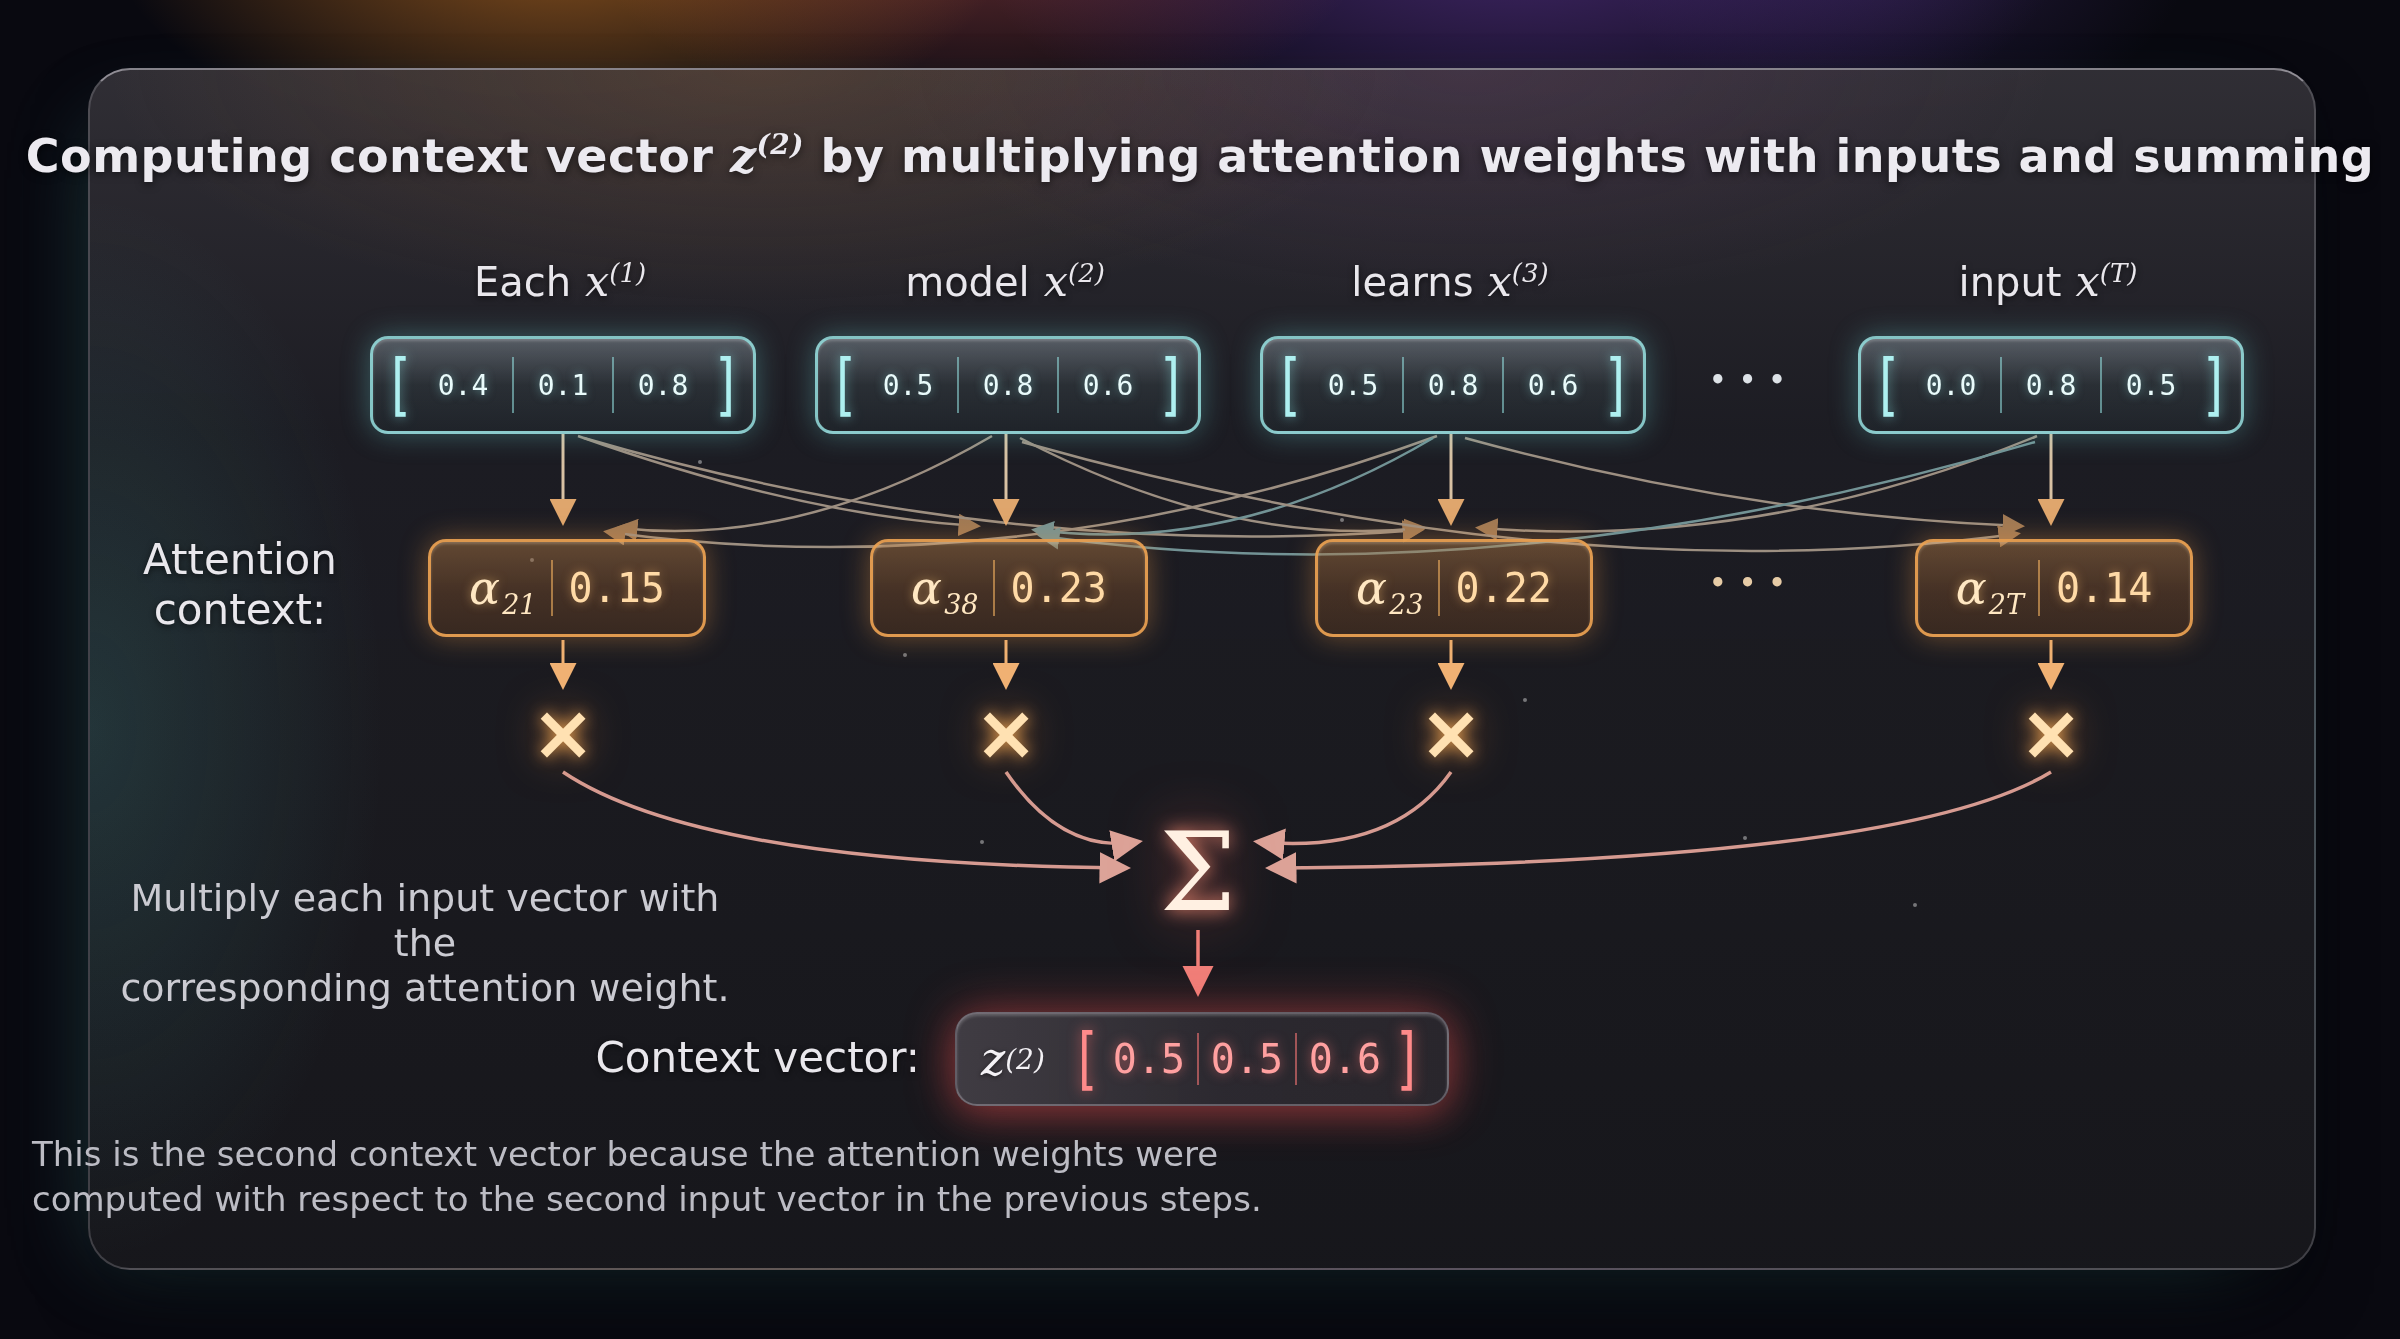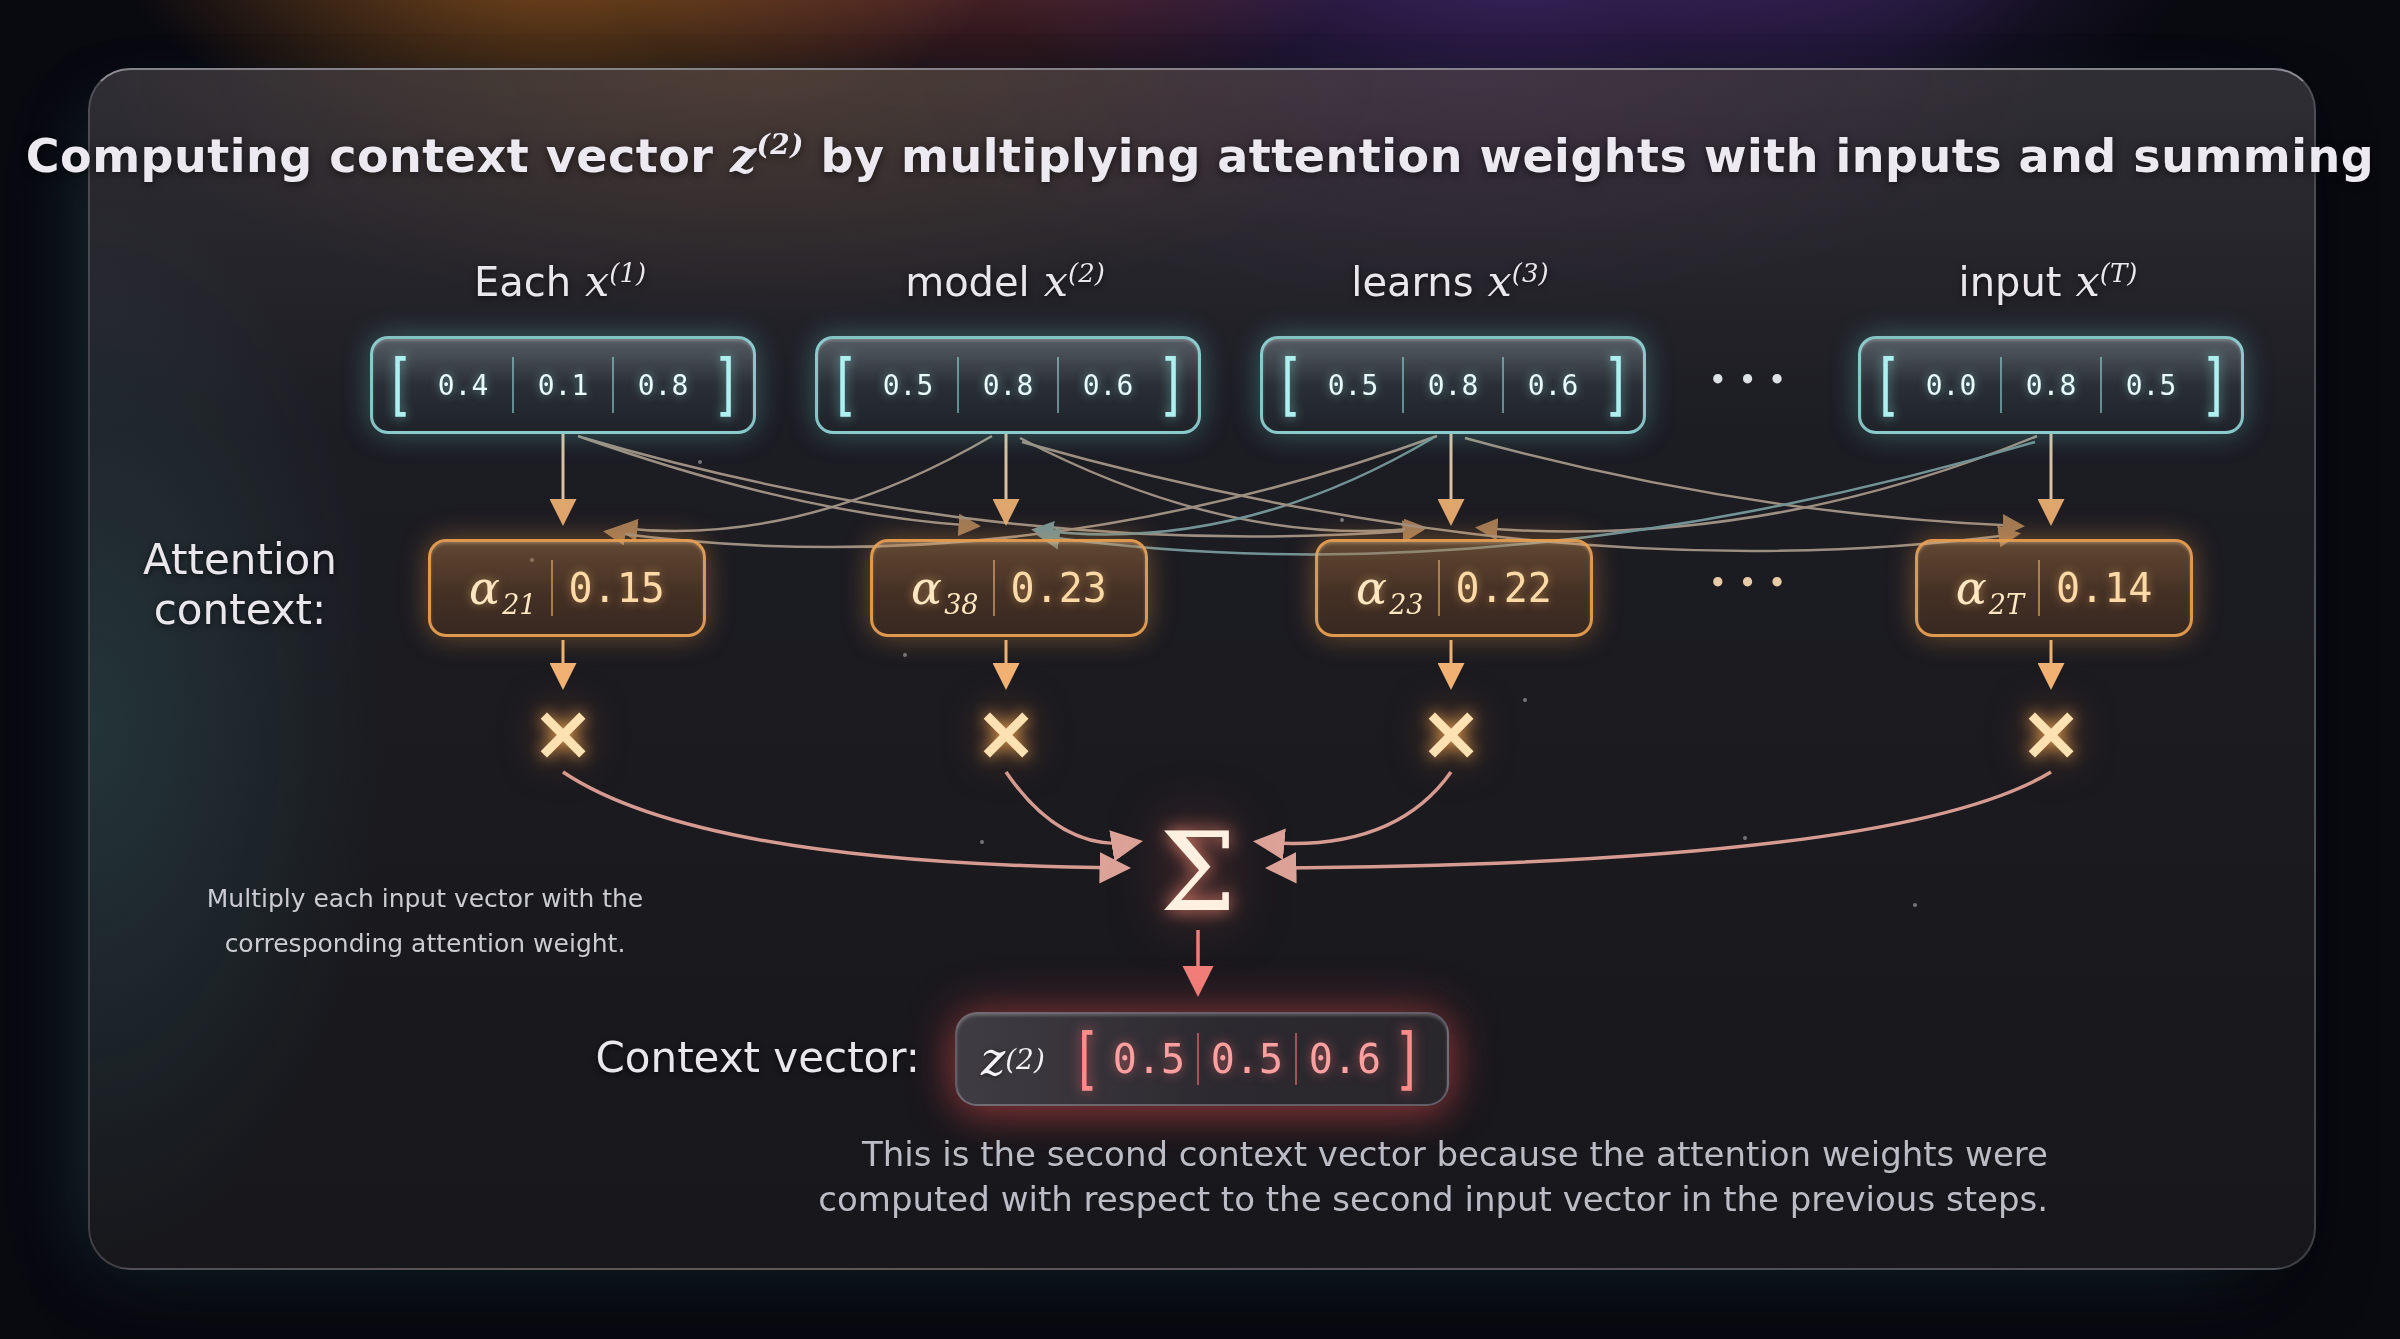--- a/index.html
+++ b/index.html
@@ -79,38 +79,38 @@
 
   .times{position:absolute;top:732px;transform:translate(-50%,-50%);
     font-size:76px;font-weight:bold;color:#ffe1b2;
     text-shadow:0 0 16px rgba(255,175,85,0.95), 0 0 44px rgba(255,140,60,0.55);}
 
   .sigma{position:absolute;left:1198px;top:872px;transform:translate(-50%,-50%);
     font-family:"DejaVu Serif","Liberation Serif",serif;font-size:108px;color:#fff0e2;
     text-shadow:0 0 18px rgba(255,145,120,0.9), 0 0 60px rgba(255,100,90,0.6);}
 
   .note{position:absolute;left:95px;top:876px;width:660px;text-align:center;
-    font-size:25px;line-height:45px;color:#cbcbd2;}
+    font-size:38px;line-height:45px;color:#cbcbd2;}
 
   .ctxbox{
     position:absolute;left:955px;top:1012px;width:490px;height:90px;border-radius:22px;
     border:2px solid rgba(210,200,212,0.35);
     background:linear-gradient(90deg, rgba(130,120,130,0.38), rgba(66,60,68,0.48) 55%, rgba(58,52,60,0.5));
     box-shadow:0 0 50px rgba(240,80,80,0.45), 0 10px 34px rgba(240,80,80,0.25), inset 0 2px 3px rgba(255,255,255,0.2);
     display:flex;align-items:center;justify-content:center;
   }
   .zv{font-size:46px;color:#f4f2f6;text-shadow:0 1px 4px rgba(0,0,0,0.6);}
   .zs{font-size:28px;vertical-align:16px;color:#f4f2f6;margin-right:26px;}
   .red-brk{color:#ff8a8a;text-shadow:0 0 12px rgba(255,110,110,0.7);}
   .rnum{width:96px;text-align:center;font-family:"DejaVu Sans Mono","Liberation Mono",monospace;
     font-size:40px;color:#ffa0a0;text-shadow:0 0 12px rgba(255,120,120,0.6);}
   .rdiv{width:2px;height:52px;background:rgba(240,115,115,0.6);}
 
-  .caption{position:absolute;left:0;top:1132px;width:2048px;text-align:right;
-    font-size:34px;line-height:45px;color:#bcbcc4;}
+  .caption{position:absolute;left:0;top:1132px;width:2048px;text-align:left;
+    font-size:34px;line-height:45px;color:#bcbcc4;padding-left:32px;}
 </style>
 </head>
 <body>
 
 <div class="page">
   <div class="card"></div>
 
   <svg class="arrows" viewBox="0 0 2400 1339">
     <defs>
       <marker id="ah-or" markerWidth="9" markerHeight="9" refX="7" refY="4.5" orient="auto">

